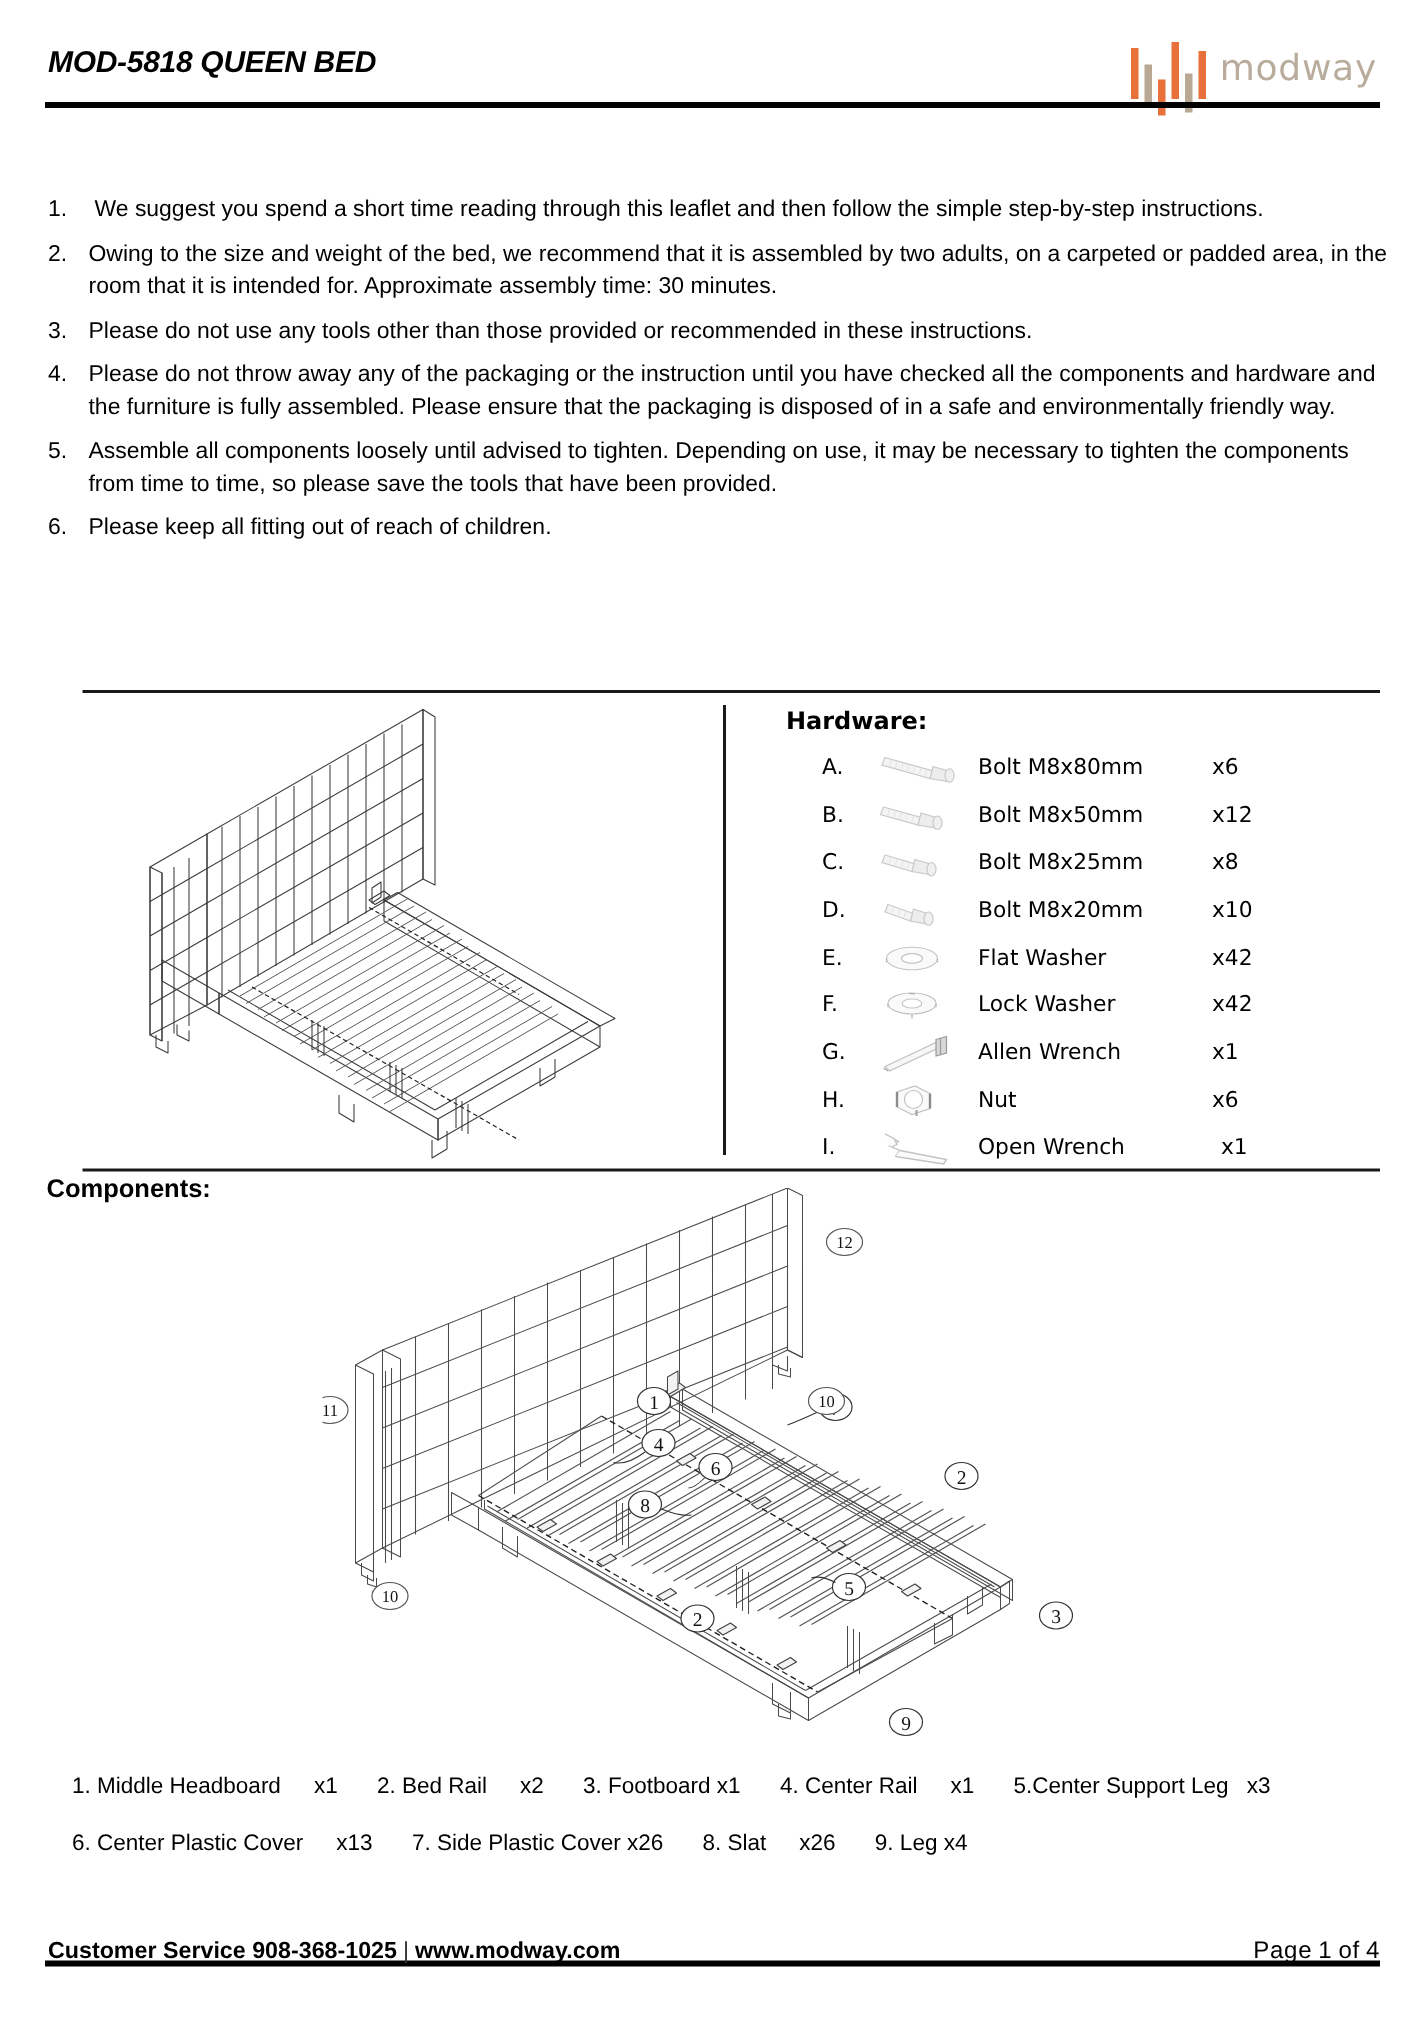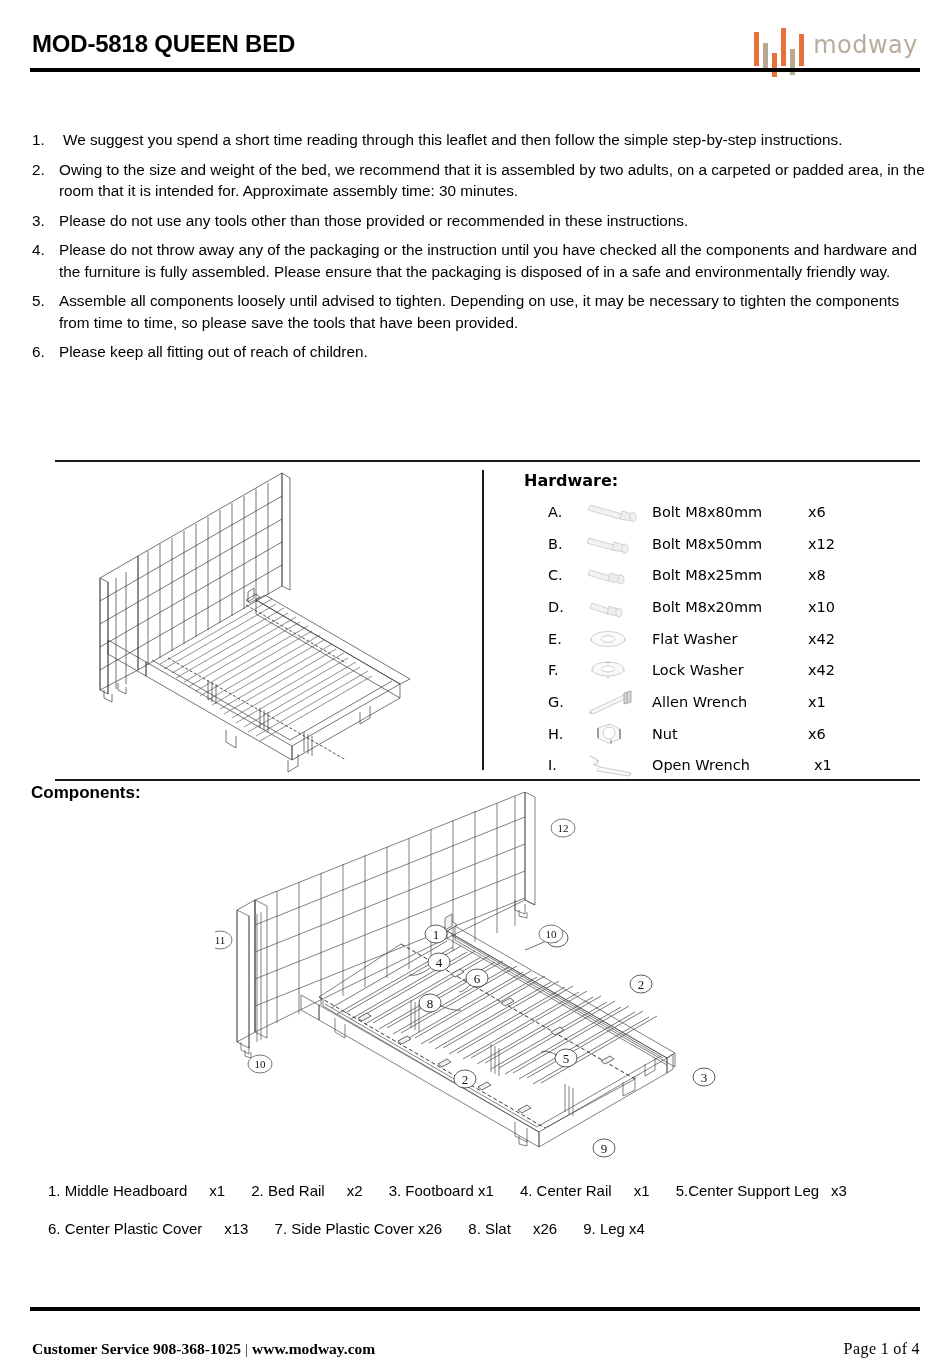--- a/index.html
+++ b/index.html
@@ -23,25 +23,26 @@
   }
   .header {
     position: absolute;
     left: 32px; top: 26px;
     width: 886px; height: 40px;
     display: flex;
     align-items: flex-start;
     justify-content: space-between;
   }
   .doc-title {
-    font-size: 24px;
+    font-size: 20px;
     font-weight: bold;
     letter-spacing: -0.2px;
     line-height: 1;
     padding-top: 6px;
+    font-style: italic;
   }
   .logo {
     display: flex;
     align-items: center;
     gap: 9px;
     padding-top: 0px;
   }
   .logo-bars {
     display: flex;
     align-items: flex-end;
@@ -157,27 +158,26 @@
     font-size: 15px;
     line-height: 38px;
   }
   .comp-legend .lrow { white-space: nowrap; margin-left: 16px; }
   .comp-legend .sp2 { display: inline-block; width: 22px; }
   .comp-legend .sp3 { display: inline-block; width: 12px; }
 
   
   .footer {
     position: absolute;
-    left: 32px; top: 1340px;
+    left: 32px; top: 1292px;
     width: 890px;
     display: flex;
     align-items: flex-end;
     justify-content: space-between;
     font-size: 15.5px;
-    font-family: Liberation Serif, serif;
   }
   .footer-left { font-weight: bold; }
   .footer-left .bar {
     display: inline-block;
     padding: 0 4px;
     font-weight: normal;
     color: #333;
   }
   .footer-right { font-size: 16px; letter-spacing: 0.5px; }
   .footer-right span { margin: 0 2px; }

